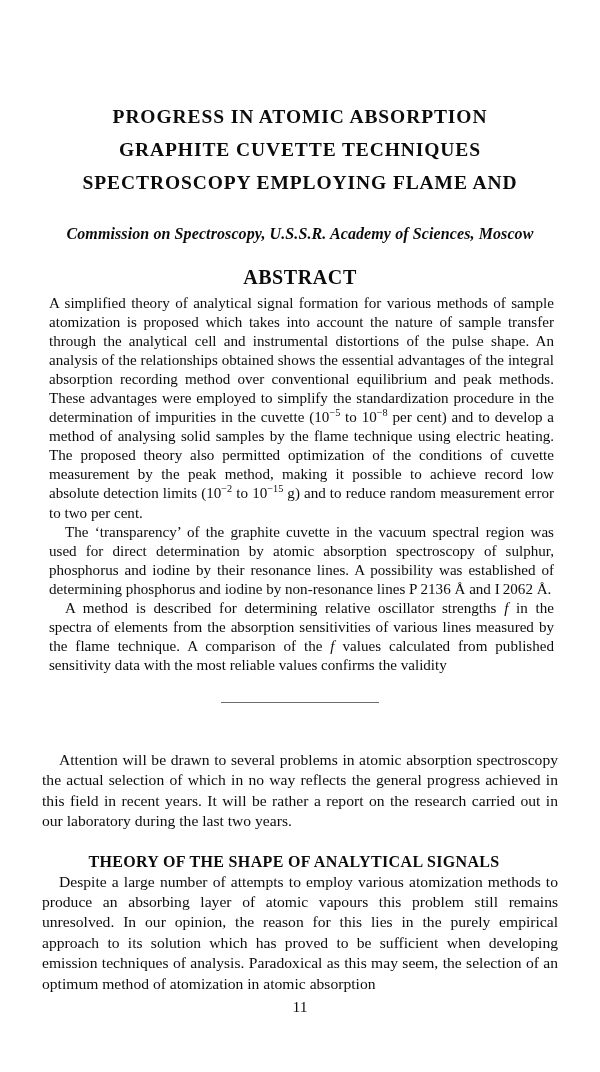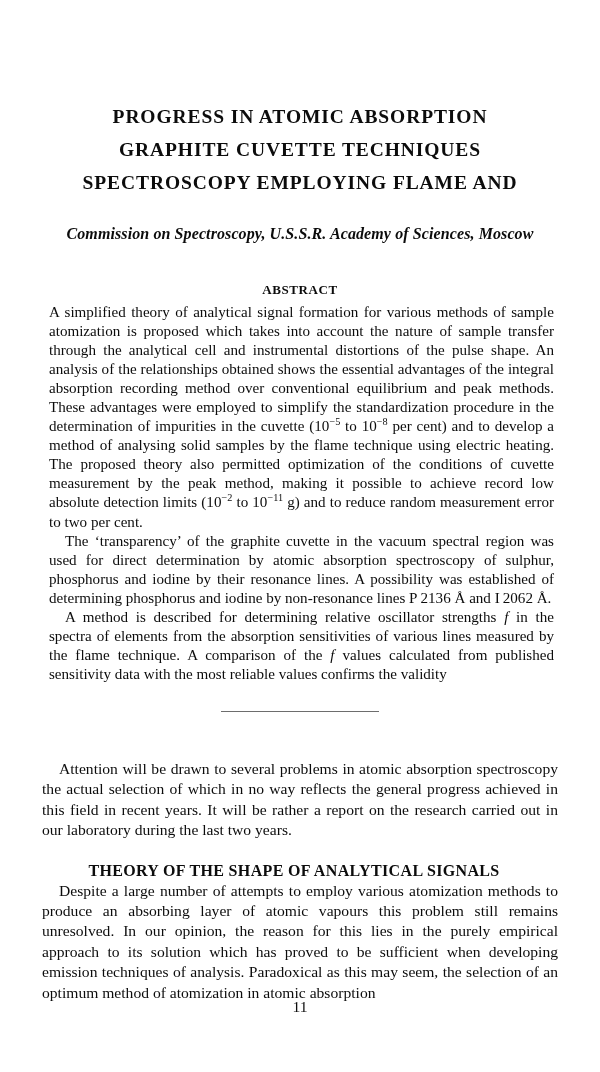--- a/index.html
+++ b/index.html
@@ -48,23 +48,23 @@
     font-weight: bold;
     font-size: 16px;
     margin-top: 26px;
     letter-spacing: 0.1px;
   }
 
   
   .abstract-heading {
     text-align: center;
     font-weight: bold;
-    font-size: 13px;
+    font-size: 20px;
     letter-spacing: 0.6px;
-    margin-top: 39px;
+    margin-top: 23px;
     margin-bottom: 5px;
   }
   .abstract {
     margin: 0 42px 0 45px;
     font-size: 15.1px;
     line-height: 19.05px;
     text-align: justify;
     text-justify: inter-word;
     hyphens: none;
   }
@@ -152,21 +152,21 @@
 
   <div class="abstract">
     <p>A simplified theory of analytical signal formation for various methods of
       sample atomization is proposed which takes into account the nature of sample
       transfer through the analytical cell and instrumental distortions of the pulse
       shape. An analysis of the relationships obtained shows the essential advantages of the integral absorption recording method over conventional equilibrium and peak methods. These advantages were employed to simplify the
       standardization procedure in the determination of impurities in the cuvette
       (10<sup>−5</sup> to 10<sup>−8</sup> per cent) and to develop a method of analysing solid samples
       by the flame technique using electric heating. The proposed theory also permitted optimization of the conditions of cuvette measurement by the peak
       method, making it possible to achieve record low absolute detection limits
-      (10<sup>−2</sup> to 10<sup>−11</sup> g) and to reduce random measurement error to two per cent.</p>
+      (10<sup>−2</sup> to 10<sup>−15</sup> g) and to reduce random measurement error to two per cent.</p>
     <p class="indent">The ‘transparency’ of the graphite cuvette in the vacuum spectral region
       was used for direct determination by atomic absorption spectroscopy of
       sulphur, phosphorus and iodine by their resonance lines. A possibility was
       established of determining phosphorus and iodine by non-resonance lines
       P 2136 Å and I 2062 Å.</p>
     <p class="indent">A method is described for determining relative oscillator strengths <span class="it">f</span> in
       the spectra of elements from the absorption sensitivities of various lines
       measured by the flame technique. A comparison of the <span class="it">f</span> values calculated from
       published sensitivity data with the most reliable values confirms the validity</p>
   </div>

